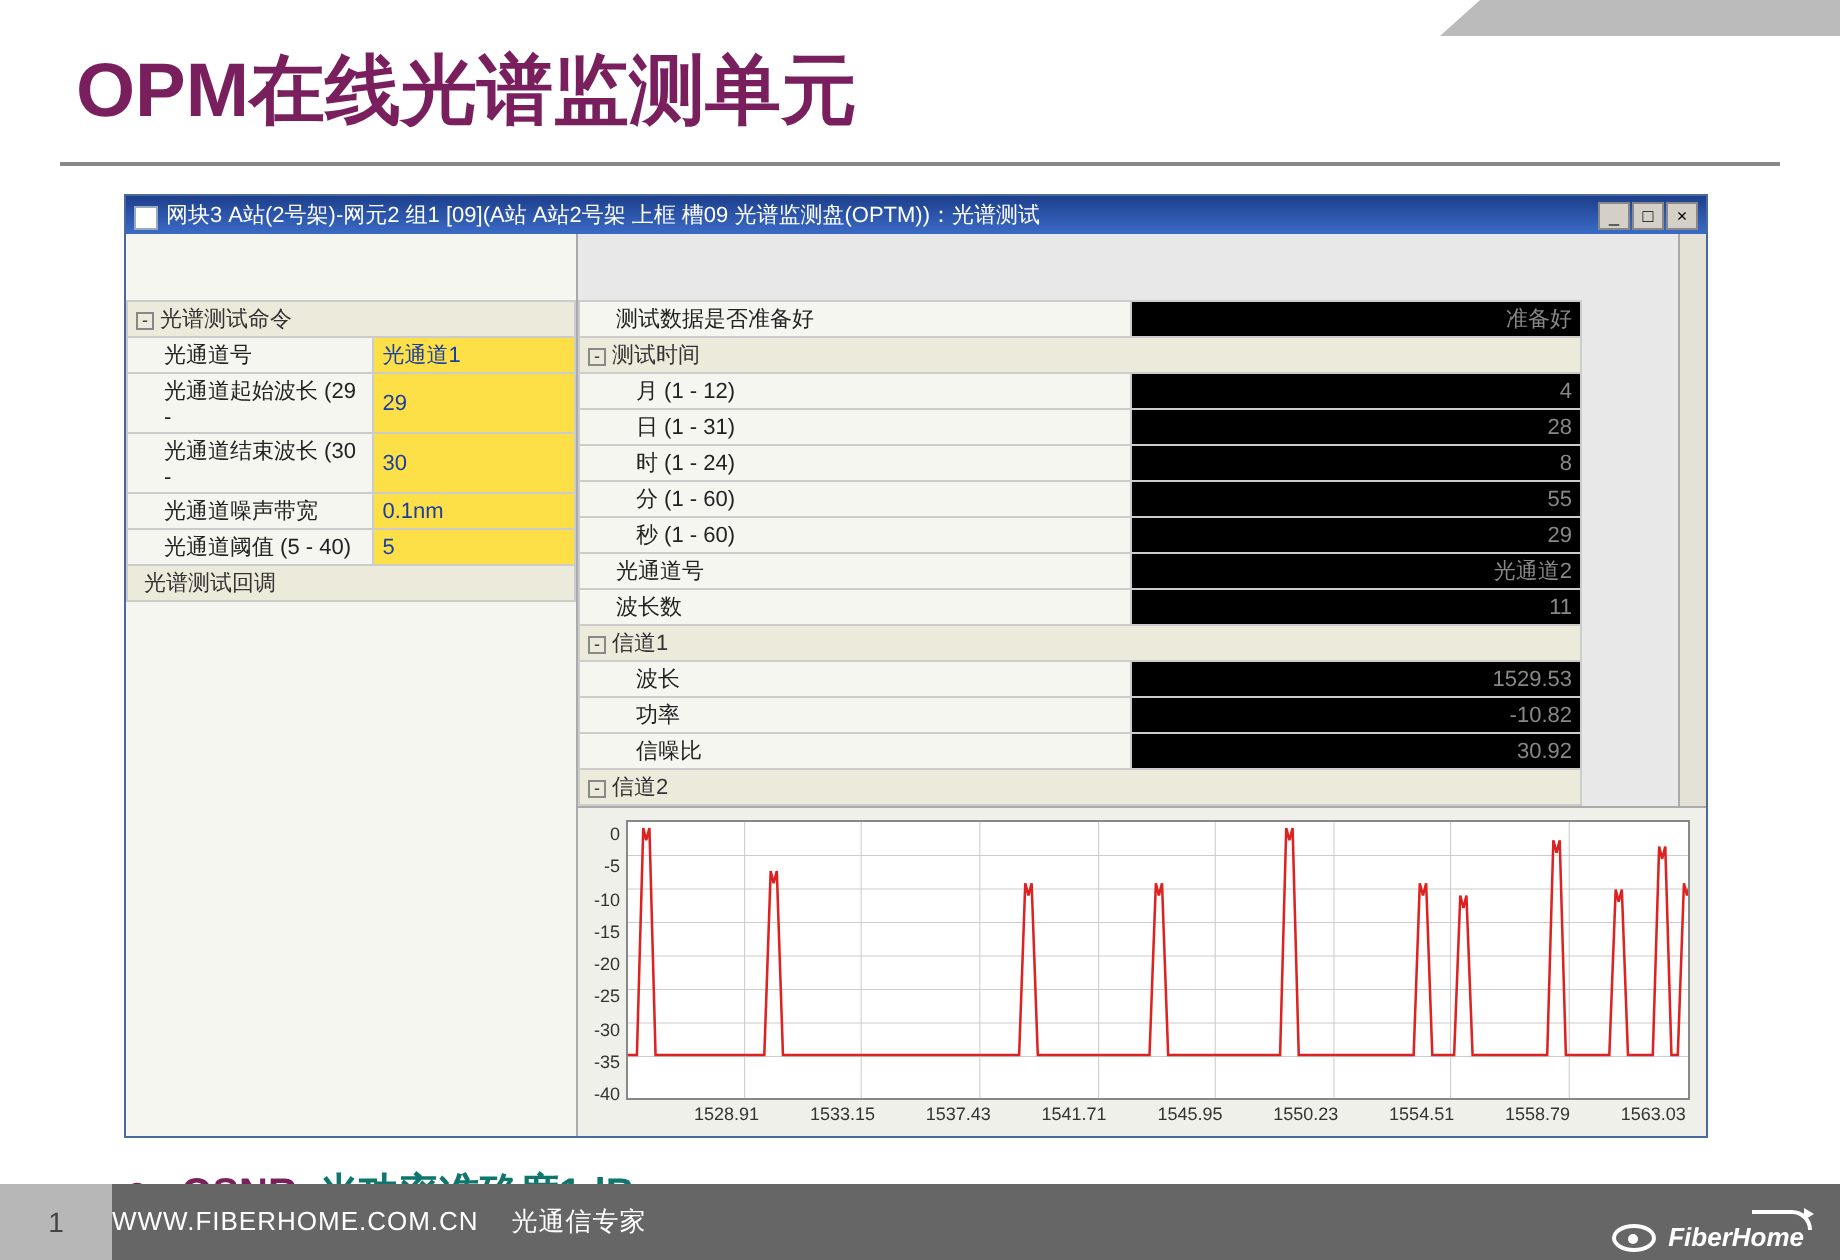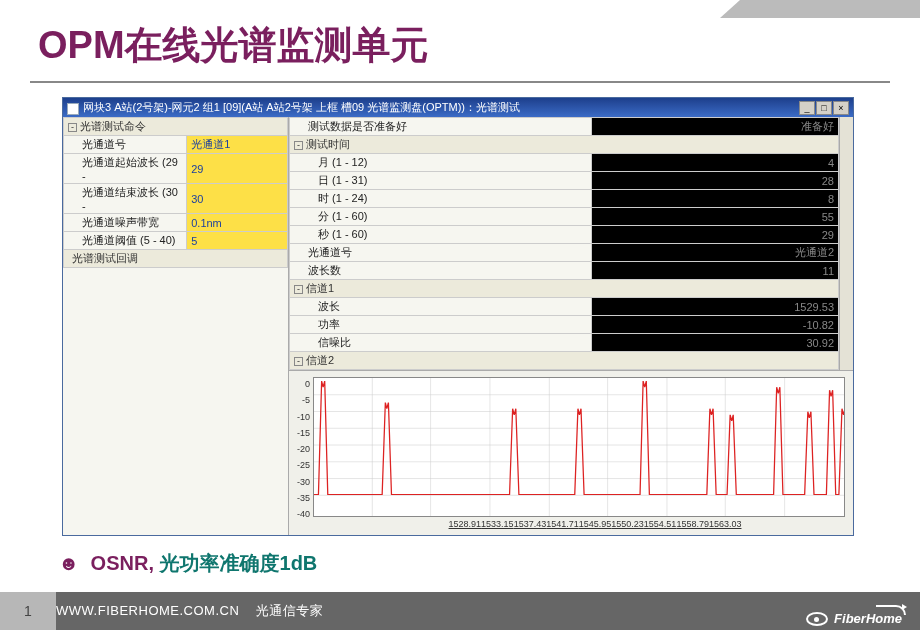--- a/index.html
+++ b/index.html
@@ -11,32 +11,32 @@
   .win { margin: 14px 62px 0 62px; border: 1px solid #4a6a9e; background: #e8e8e8; width: 792px; }
   .title-bar { background: linear-gradient(#1d3f8c, #3b6bc6); color: #fff; font-size: 11px; padding: 2px 4px; display: flex; align-items: center; justify-content: space-between; }
   .tb-left { display: flex; align-items: flex-end; gap: 4px; }
   .tb-icon { width: 12px; height: 12px; background: #fff; border: 1px solid #9ab; display: inline-block; }
   .win-btns { display: flex; gap: 1px; }
   .win-btn { width: 16px; height: 14px; background: #d4d0c8; border: 1px solid #888; font-size: 9px; line-height: 12px; text-align: center; color: #000; }
 
   .win-body { display: flex; }
   .left-panel { width: 226px; background: #f6f6f0; border-right: 1px solid #aaa; font-size: 11px; }
   .right-panel { flex: 1; display: flex; flex-direction: column; }
-  .props { width: 100%; border-collapse: collapse; }
+  .props { width: 100%; border-collapse: collapse; margin-top: 33px; }
   .props td { border: 1px solid #ccc; padding: 1px 4px; font-size: 11px; height: 18px; }
   .props .k { color: #222; background: #f6f6f0; }
   .props .v { color: #1a3fa0; background: #fde047; width: 45%; }
   .props .v-gray { color: #888; background: #000000; width: 45%; text-align: right; }
   .hdr-row td { background: #eceadb; font-weight: normal; color: #333; }
   .hdr-row .toggle { display: inline-block; width: 9px; height: 9px; border: 1px solid #888; line-height: 7px; font-size: 9px; text-align: center; margin-right: 3px; }
 
   .chart-box { border-top: 1px solid #aaa; padding: 6px 8px 6px 8px; background: #f0f0ea; display: flex; }
   .y-axis { display: flex; flex-direction: column; justify-content: space-between; font-size: 9px; color: #333; text-align: right; padding: 2px 3px 10px 0; }
   .plot { flex: 1; height: 140px; background: #fff; border: 1px solid #888; position: relative; }
-  .x-axis { display: flex; justify-content: center; font-size: 9px; color: #333; padding: 2px 2px 0 34px; text-decoration: underline; }
+  .x-axis { display: flex; justify-content: space-between; font-size: 9px; color: #333; padding: 2px 2px 0 34px; }
   .plot svg { width: 100%; height: 100%; display: block; }
   .rscroll { width: 14px; background: #e4e2d6; border-left: 1px solid #aaa; }
 
   .bullet-line { padding: 14px 0 0 58px; font-size: 20px; }
   .bullet-line .dot { color: #7a1f5e; margin-right: 6px; }
   .bullet-line .osnr { color: #7a1f5e; font-weight: bold; }
   .bullet-line .rest { color: #0f766e; font-weight: bold; }
 
   .footer { position: absolute; left: 0; bottom: 0; width: 100%; height: 38px; background: #666; color: #fff; display: flex; align-items: center; font-size: 13px; }
   .page-num { width: 56px; background: #b7b7b7; height: 100%; display: flex; align-items: center; justify-content: center; color: #444; font-size: 14px; }
@@ -95,21 +95,21 @@
               <td class="v">5</td>
             </tr>
         <tr class="hdr-row">
               <td colspan="2" style="padding-left:8px">光谱测试回调</td>
             </tr>
       </tbody>
         </table>
     </div>
 
     <div class="right-panel">
-      <div style="display:flex;">
+      <div style="display:flex;gap:48px;">
         <table class="props" style="flex:1">
           <tbody>
               <tr>
                 <td class="k" style="padding-left:18px">测试数据是否准备好</td>
                 <td class="v-gray">准备好</td>
               </tr>
           <tr class="hdr-row">
                 <td colspan="2"><span class="toggle">-</span><span>测试时间</span></td>
               </tr>
           <tr>

